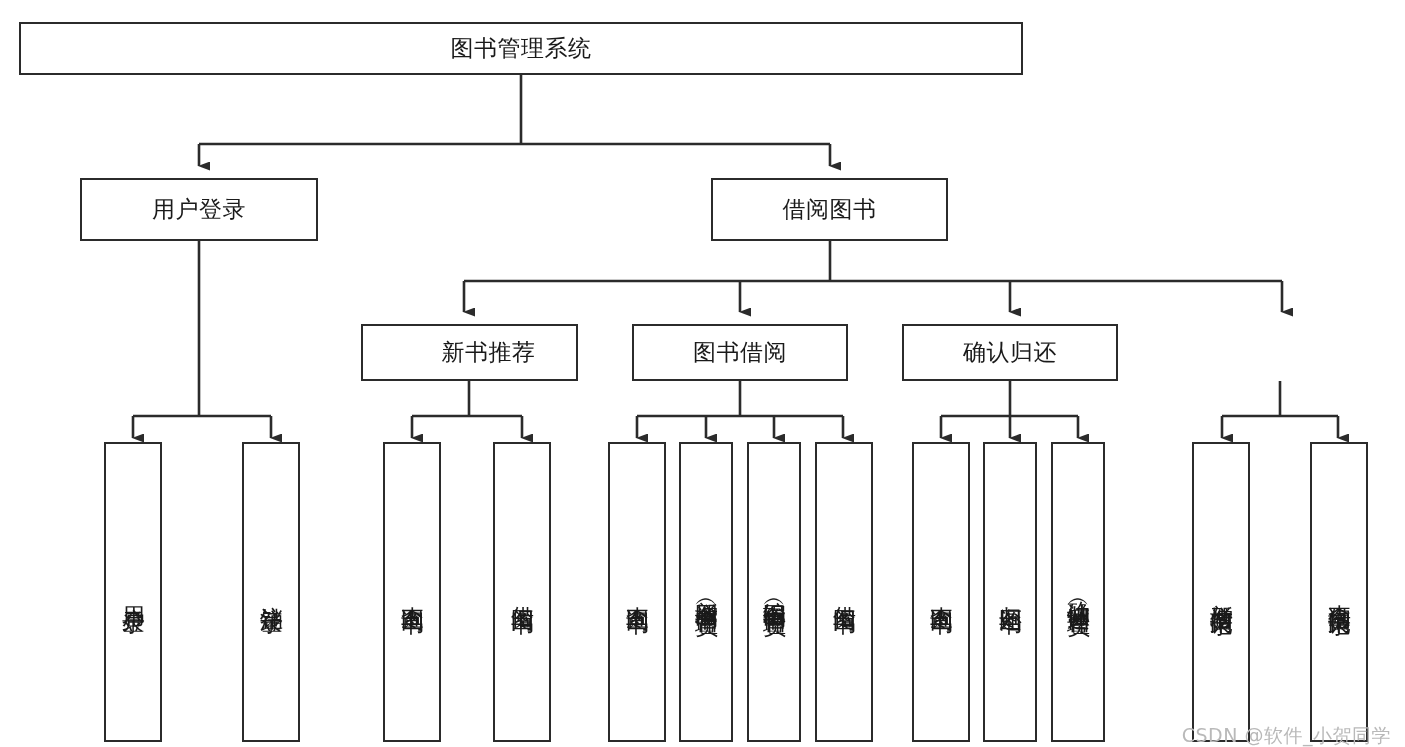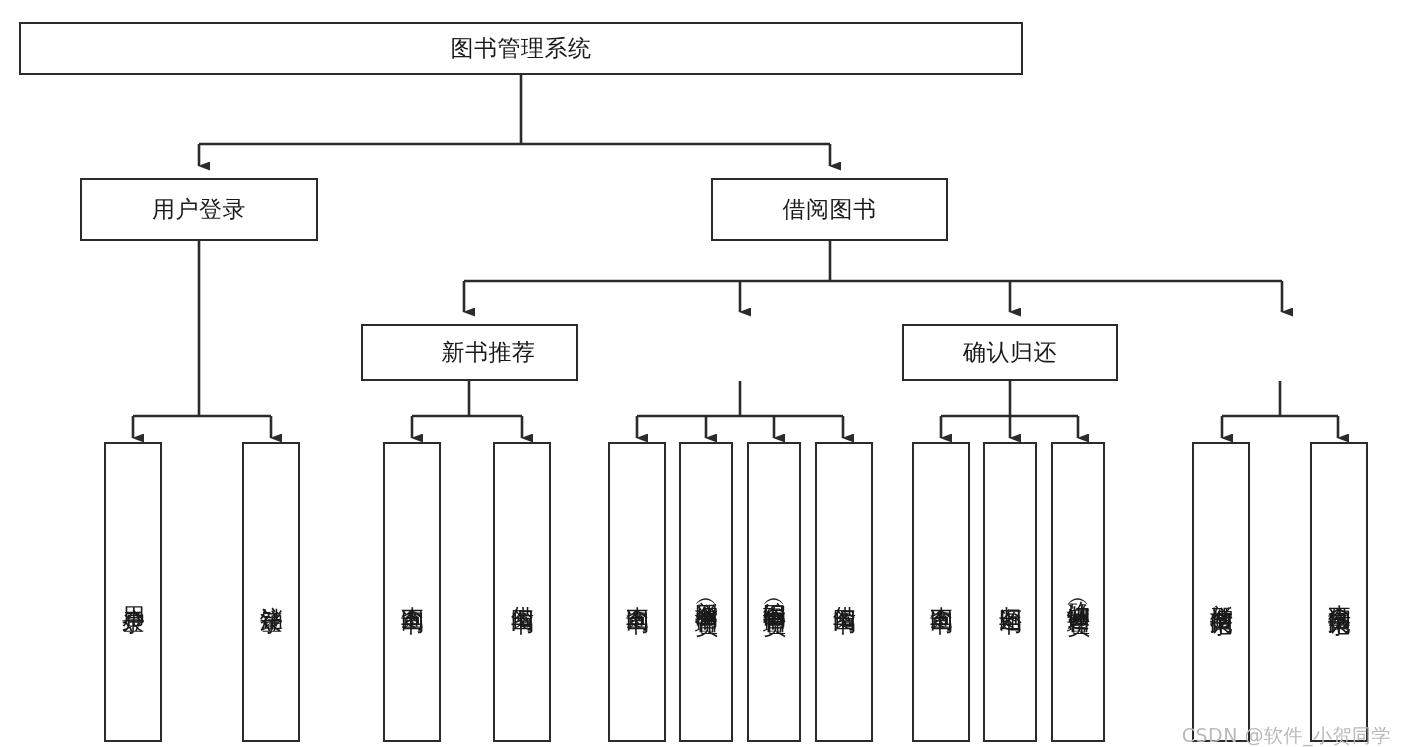--- a/index.html
+++ b/index.html
@@ -131,20 +131,23 @@
   <div class="node horiz" style="left:80px; top:170px; width:238px; height:63px;">
     <span class="label">用户登录</span>
   </div>
   <div class="node horiz" style="left:711px; top:170px; width:237px; height:63px;">
     <span class="label">借阅图书</span>
   </div>
 
   <div class="node horiz" style="left:361px; top:316px; width:217px; height:57px;padding-left:38px;">
     <span class="label">新书推荐</span>
   </div>
+  <div class="node horiz" style="left:632px; top:316px; width:216px; height:57px;">
+    <span class="label">图书借阅</span>
+  </div>
   <div class="node horiz" style="left:902px; top:316px; width:216px; height:57px;">
     <span class="label">确认归还</span>
   </div>
 
   <div class="node vert" style="left:104px; top:434px; width:58px; height:300px;">
     <span class="label">用户登录</span>
   </div>
   <div class="node vert" style="left:242px; top:434px; width:58px; height:300px;">
     <span class="label">注销登录</span>
   </div>

